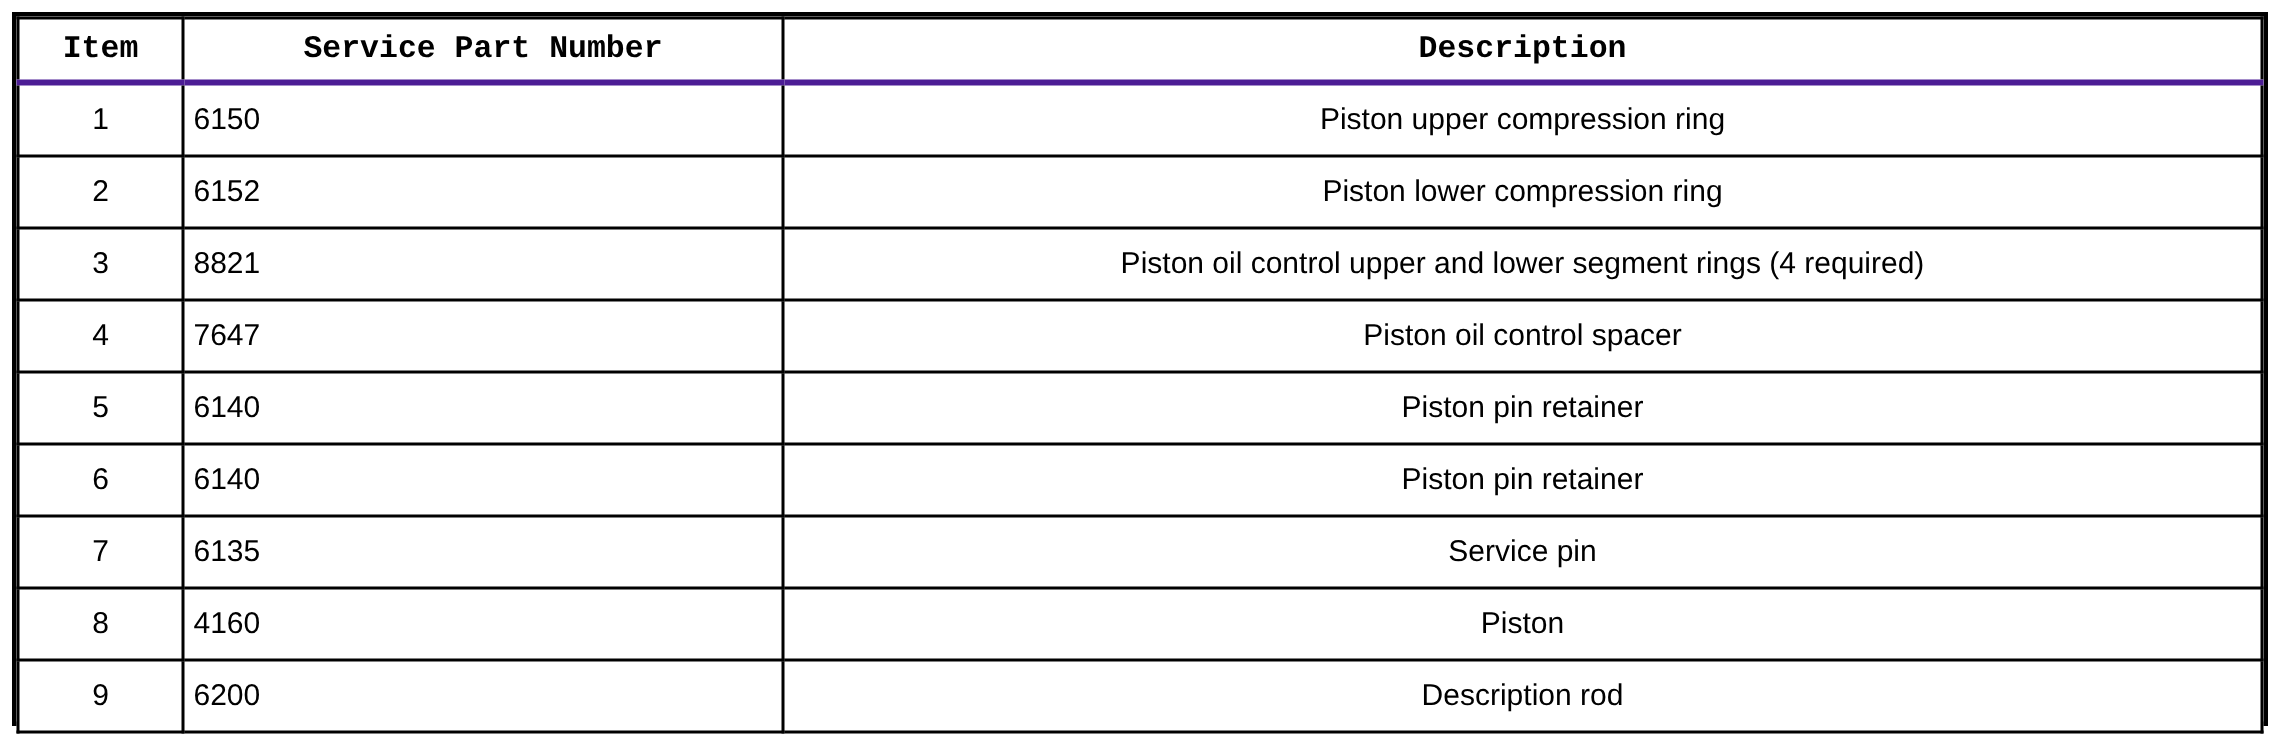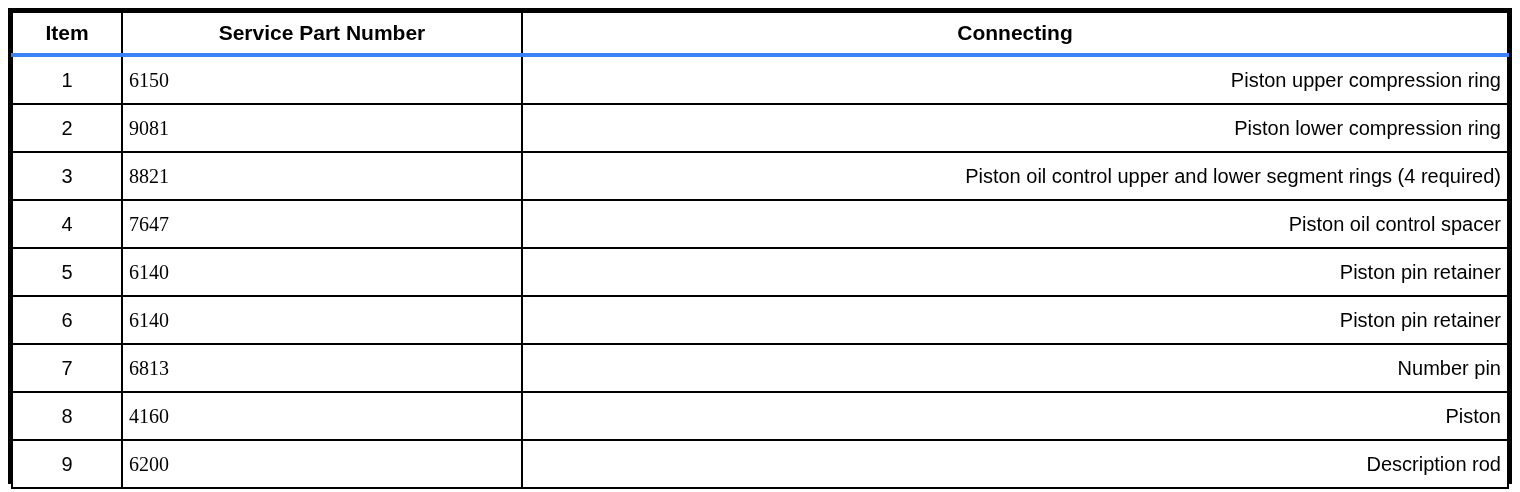--- a/index.html
+++ b/index.html
@@ -30,62 +30,63 @@
   }
   table.parts-table th,
   table.parts-table td {
     border: 2px solid #000000;
     color: #000000;
     background: #ffffff;
     overflow: hidden;
     white-space: nowrap;
   }
   table.parts-table thead th {
-    border-bottom: 4px solid #3b82f6;
+    border-bottom: 4px solid #4c1d95;
     font-weight: bold;
     font-size: 21px;
     text-align: center;
     height: 40px;
     padding: 0 6px;
+    font-family: Liberation Mono, monospace;
   }
   table.parts-table tbody td {
     font-weight: normal;
     font-size: 20px;
     height: 46px;
     padding: 0 6px;
   }
   .col-item   { width: 96px; }
   .col-part   { width: 386px; }
   .col-desc   { width: auto; }
   td.col-item { text-align: center; }
-  td.col-part { text-align: left; padding-left: 14px; font-family: Liberation Serif, serif; }
-  td.col-desc { text-align: right; padding-left: 14px; }
+  td.col-part { text-align: left; padding-left: 14px; }
+  td.col-desc { text-align: center; padding-left: 14px; }
 </style>
 </head>
 <body>
 
 <div class="page">
   <div class="table-frame">
     <table class="parts-table">
       <thead>
         <tr>
           <th class="col-item">Item</th>
           <th class="col-part">Service Part Number</th>
-          <th class="col-desc">Connecting</th>
+          <th class="col-desc">Description</th>
         </tr>
       </thead>
       <tbody>
           <tr>
             <td class="col-item">1</td>
             <td class="col-part">6150</td>
             <td class="col-desc">Piston upper compression ring</td>
           </tr>
           <tr>
             <td class="col-item">2</td>
-            <td class="col-part">9081</td>
+            <td class="col-part">6152</td>
             <td class="col-desc">Piston lower compression ring</td>
           </tr>
           <tr>
             <td class="col-item">3</td>
             <td class="col-part">8821</td>
             <td class="col-desc">Piston oil control upper and lower segment rings (4 required)</td>
           </tr>
           <tr>
             <td class="col-item">4</td>
             <td class="col-part">7647</td>
@@ -96,22 +97,22 @@
             <td class="col-part">6140</td>
             <td class="col-desc">Piston pin retainer</td>
           </tr>
           <tr>
             <td class="col-item">6</td>
             <td class="col-part">6140</td>
             <td class="col-desc">Piston pin retainer</td>
           </tr>
           <tr>
             <td class="col-item">7</td>
-            <td class="col-part">6813</td>
-            <td class="col-desc">Number pin</td>
+            <td class="col-part">6135</td>
+            <td class="col-desc">Service pin</td>
           </tr>
           <tr>
             <td class="col-item">8</td>
             <td class="col-part">4160</td>
             <td class="col-desc">Piston</td>
           </tr>
           <tr>
             <td class="col-item">9</td>
             <td class="col-part">6200</td>
             <td class="col-desc">Description rod</td>

